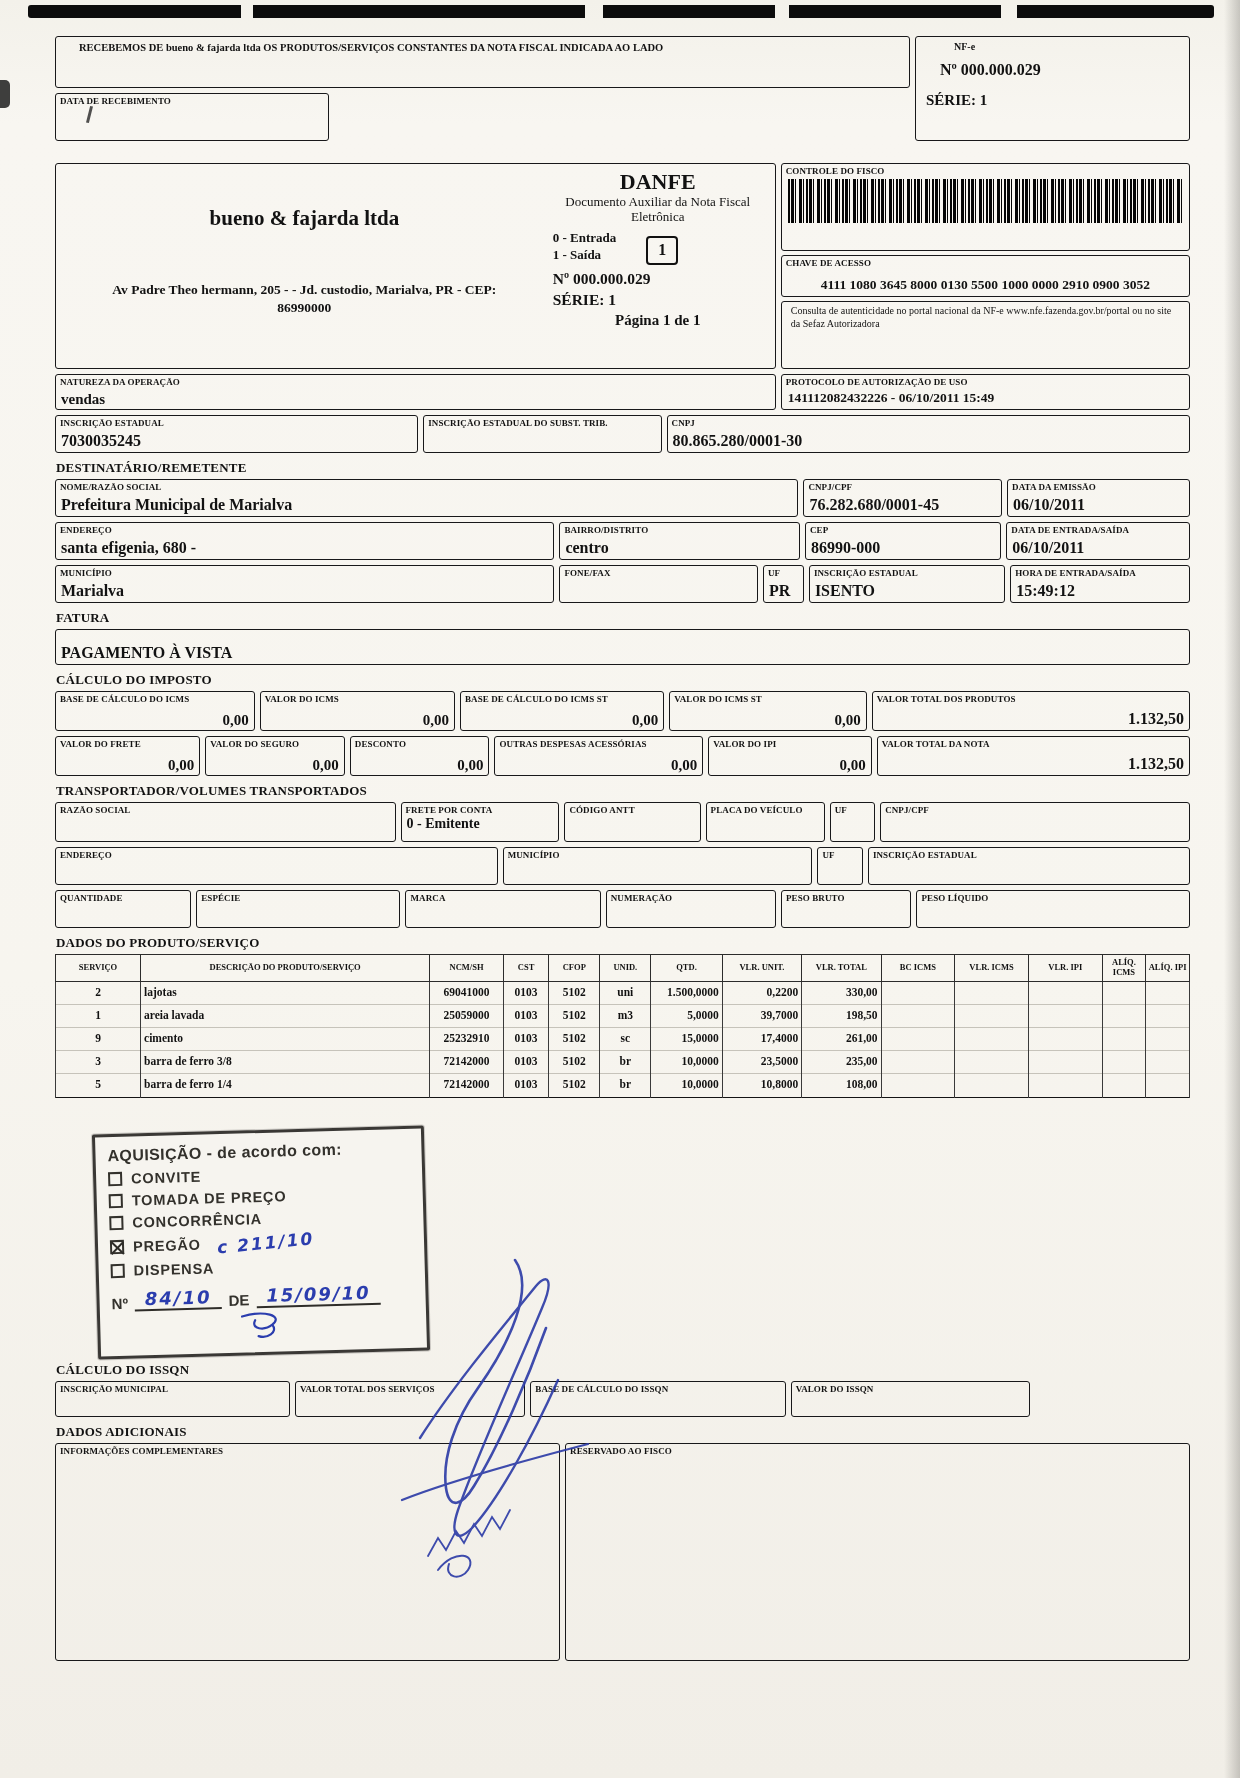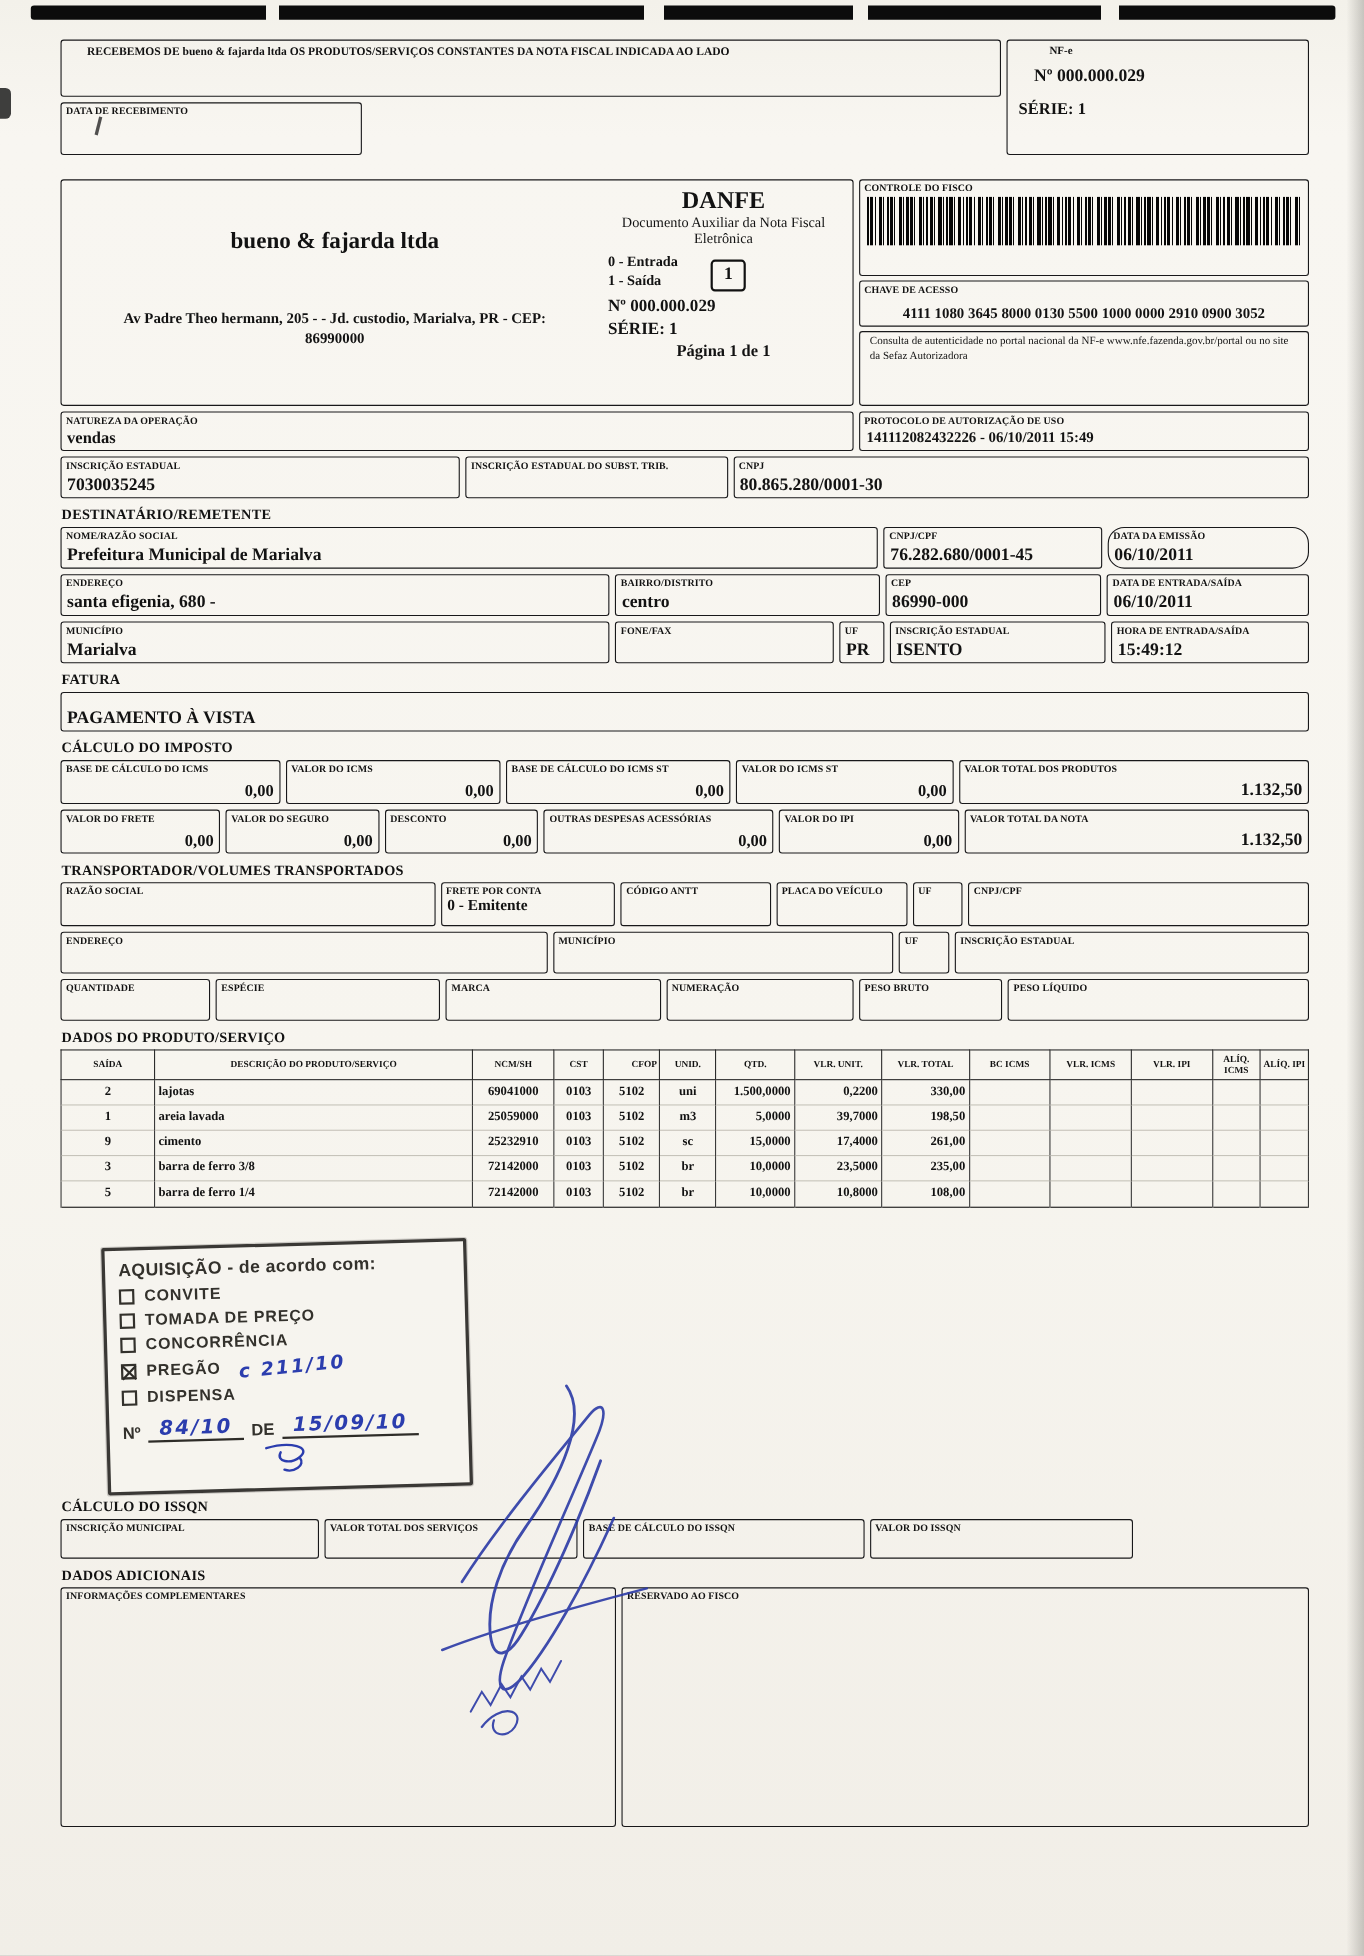--- a/index.html
+++ b/index.html
@@ -185,21 +185,21 @@
     <div class="sec-title">DESTINATÁRIO/REMETENTE</div>
     <div class="row">
       <div class="box h38" style="flex:0 0 65.5%;">
         <span class="lbl">NOME/RAZÃO SOCIAL</span>
         <span class="val big">Prefeitura Municipal de Marialva</span>
       </div>
       <div class="box h38" style="flex:0 0 17.5%;">
         <span class="lbl">CNPJ/CPF</span>
         <span class="val big">76.282.680/0001-45</span>
       </div>
-      <div class="box h38" style="flex:1;border-radius:15px;">
+      <div class="box h38" style="flex:1;">
         <span class="lbl">DATA DA EMISSÃO</span>
         <span class="val big">06/10/2011</span>
       </div>
     </div>
     <div class="row">
       <div class="box h38" style="flex:0 0 44%;">
         <span class="lbl">ENDEREÇO</span>
         <span class="val big">santa efigenia, 680 -</span>
       </div>
       <div class="box h38" style="flex:0 0 21.2%;">
@@ -349,25 +349,25 @@
       </div>
       <div class="box h38" style="flex:1;">
         <span class="lbl">PESO LÍQUIDO</span>
       </div>
     </div>
 
     <div class="sec-title">DADOS DO PRODUTO/SERVIÇO</div>
     <table class="prod-table">
       <thead>
         <tr>
-            <th style="width: 7.5%;">SAÍDA</th>
+            <th style="width: 7.5%;">SERVIÇO</th>
             <th style="width: 25.5%;">DESCRIÇÃO DO PRODUTO/SERVIÇO</th>
             <th style="width: 6.5%;">NCM/SH</th>
             <th style="width: 4%;">CST</th>
-            <th style="width: 4.5%; text-align: right;">CFOP</th>
+            <th style="width: 4.5%;">CFOP</th>
             <th style="width: 4.5%;">UNID.</th>
             <th style="width: 6.3%;">QTD.</th>
             <th style="width: 7%;">VLR. UNIT.</th>
             <th style="width: 7%;">VLR. TOTAL</th>
             <th style="width: 6.5%;">BC ICMS</th>
             <th style="width: 6.5%;">VLR. ICMS</th>
             <th style="width: 6.5%;">VLR. IPI</th>
             <th style="width: 3.85%;">ALÍQ. ICMS</th>
             <th style="width: 3.85%;">ALÍQ. IPI</th>
           </tr>

